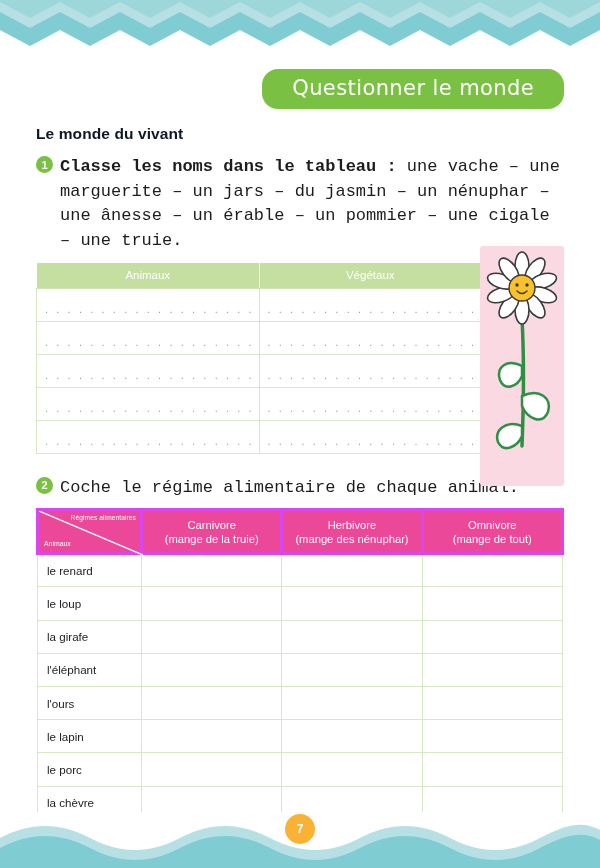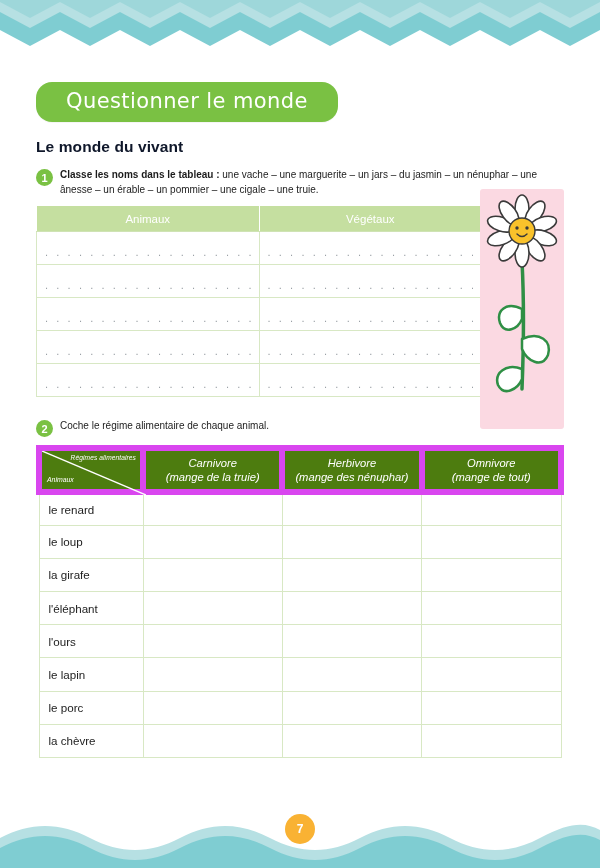--- a/index.html
+++ b/index.html
@@ -26,22 +26,22 @@
 
   
   .page {
     position: absolute;
     top: 64px; left: 0; width: 600px; height: 748px;
     padding: 0 36px;
   }
 
   
   .title-wrap {
-    display: flex; justify-content: flex-start;
-    margin-top: 18px;
+    display: flex; justify-content: flex-end;
+    margin-top: 5px;
   }
   .title-pill {
     background: #7ac143;
     color: #ffffff;
     border-radius: 16px;
     padding: 7px 30px 9px 30px;
     font-size: 21px;
     font-family: "DejaVu Sans", sans-serif;
     letter-spacing: .4px;
     box-shadow: 0 1px 0 rgba(0,0,0,.04);
@@ -66,23 +66,24 @@
     width: 17px; height: 17px;
     border-radius: 50%;
     background: #7ac143;
     color: #fff;
     font-size: 11px;
     font-weight: bold;
     display: flex; align-items: center; justify-content: center;
     margin-top: 1px;
   }
   .ex-text {
-    font-size: 10px;
+    font-size: 17px;
     color: #1c1c1c;
     line-height: 1.45;
+    font-family: Liberation Mono, monospace;
   }
   .ex-text b { font-weight: bold; }
 
   
   .ex1-zone {
     position: relative;
     margin-top: 8px;
   }
   .tbl1 {
     width: 446px;
@@ -126,30 +127,29 @@
 
   
   .ex2-wrap { margin-top: 22px; }
   .tbl2 {
     width: 528px;
     border-collapse: collapse;
     table-layout: fixed;
     margin-top: 8px;
   }
   .tbl2 th {
-    background: #4d7c0f;
+    background: #ec4899;
     color: #ffffff;
     font-weight: normal;
     font-size: 11.2px;
     line-height: 1.25;
     height: 44px;
-    border: 6px solid #d946ef;
+    border: 3px solid #d946ef;
     padding: 2px 4px;
     text-align: center;
-    font-style: italic;
   }
   .tbl2 td {
     height: 33.2px;
     border: 1px solid #d8e8c4;
     font-size: 11.6px;
     color: #1c1c1c;
     padding: 0 9px;
   }
   .corner {
     position: relative;

